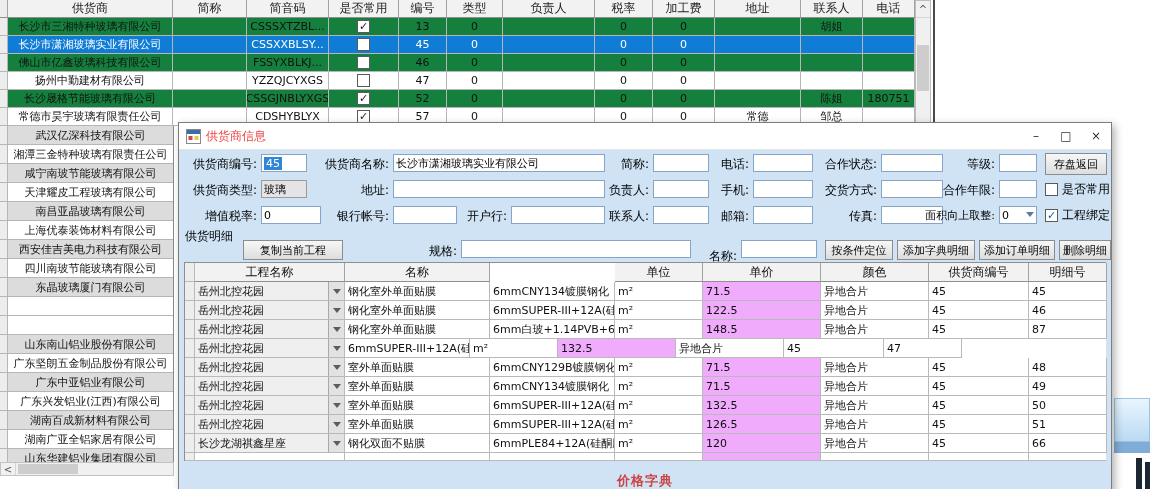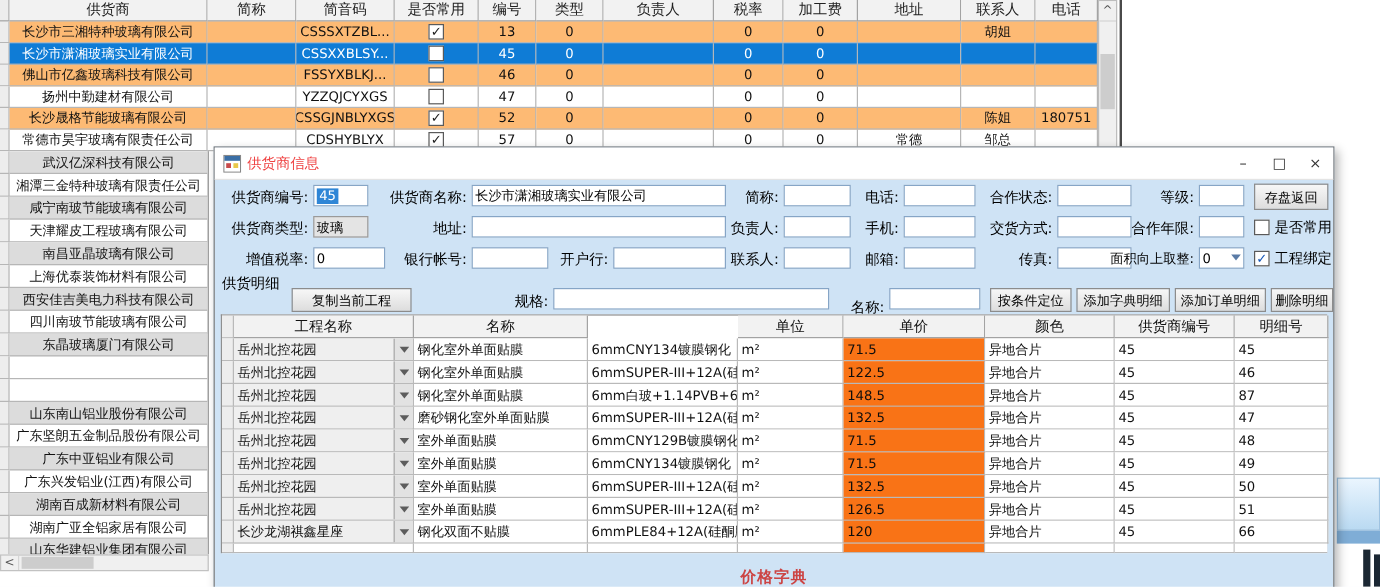--- a/index.html
+++ b/index.html
@@ -6,21 +6,21 @@
   body{font-family:"DejaVu Sans","Liberation Sans",sans-serif;background:#fff;}
   .screen{position:relative;width:1150px;height:489px;overflow:hidden;background:#fff;}
 
   
   .main-table{position:absolute;left:0;top:0;width:931px;}
   .mt-row{display:flex;height:18px;box-sizing:border-box;}
   .mt-cell,.mt-hcell,.mt-strip{box-sizing:border-box;border-right:1px solid #b6b6b6;border-bottom:1px solid #b6b6b6;
     font-size:11px;display:flex;align-items:center;justify-content:center;overflow:hidden;white-space:nowrap;color:#111;}
   .mt-hcell{background:#f2f2f2;border-right:1px solid #a3a3a3;border-bottom:1px solid #8f8f8f;font-size:12px;color:#222;}
   .mt-strip{width:8px;flex:none;background:#ededed;}
-  .mt-row.shade .mt-cell{background:#fdba74;}
+  .mt-row.shade .mt-cell{background:#15803d;}
   .mt-row.sel .mt-cell{background:#0f7cd6;color:#fff;}
   .mt-vscroll{position:absolute;left:915px;top:0;width:16px;height:126px;background:#f0f0f0;border:1px solid #bdbdbd;box-sizing:border-box;}
   .mt-vs-arrow{height:16px;font-size:10px;color:#555;display:flex;align-items:center;justify-content:center;border-bottom:1px solid #d5d5d5;background:#f0f0f0;}
   .mt-vs-thumb{position:absolute;left:1px;top:44px;width:12px;height:46px;background:#cdcdcd;}
   .mt-border{position:absolute;left:933px;top:0;width:2px;height:124px;background:#4a4a4a;}
 
   
   .left-list{position:absolute;left:0;top:126px;width:174px;height:336px;overflow:hidden;border-right:1px solid #8a8a8a;box-sizing:border-box;}
   .ll-row{display:flex;height:19px;box-sizing:border-box;}
   .ll-strip{width:8px;flex:none;background:#ededed;border-right:1px solid #b6b6b6;border-bottom:1px solid #b6b6b6;box-sizing:border-box;}
@@ -55,21 +55,21 @@
   .btn.small{height:20px;}
   .section-label{position:absolute;font-size:12px;color:#000;}
 
   
   .dgrid{position:absolute;left:5px;top:112px;width:922px;border-top:1px solid #8f8f8f;border-left:1px solid #8f8f8f;box-sizing:border-box;background:#fff;}
   .dg-row{display:flex;height:19px;box-sizing:border-box;}
   .dg-row.partial{height:8px;overflow:hidden;}
   .dg-cell,.dg-hcell,.dg-sel{box-sizing:border-box;border-right:1px solid #b9b9b9;border-bottom:1px solid #b9b9b9;font-size:11px;display:flex;align-items:center;padding:0 3px;overflow:hidden;white-space:nowrap;color:#111;background:#fff;}
   .dg-hcell{background:#f2f2f2;justify-content:center;border-right:1px solid #a3a3a3;border-bottom:1px solid #8f8f8f;font-size:12px;}
   .dg-sel{background:#ededed;padding:0;}
-  .dg-cell.price{background:#f97316;color:#0d0d0d;}
+  .dg-cell.price{background:#f0abfc;color:#0d0d0d;}
   .dg-cell.combo{background:#efefef;padding:0;position:relative;}
   .dg-combo-text{flex:1;padding:0 3px;overflow:hidden;white-space:nowrap;}
   .dg-combo-btn{width:15px;height:100%;flex:none;background:#e2e2e2;border-left:1px solid #a8a8a8;display:flex;align-items:center;justify-content:center;}
   .tri-down{width:0;height:0;border-left:4px solid transparent;border-right:4px solid transparent;border-top:5px solid #5c5c5c;}
   .dlg-footer{position:absolute;left:5px;top:322px;width:922px;text-align:center;font-size:13px;color:#cc4444;font-weight:bold;letter-spacing:1px;}
 </style>
 </head>
 <body>
 
 <div class="screen">
@@ -429,21 +429,20 @@
             <div class="dg-cell" style="width: 78px; flex: 0 0 auto;">87</div>
           </div>
           <div class="dg-row">
             <div class="dg-sel" style="width: 10px; flex: 0 0 auto;"></div>
             <div class="dg-cell combo" style="width: 150px; flex: 0 0 auto;">
               <span class="dg-combo-text">岳州北控花园</span>
               <span class="dg-combo-btn">
                 <span class="tri-down"></span>
               </span>
             </div>
-            <div class="dg-cell" style="width: 145px; flex: 0 0 auto;">磨砂钢化室外单面贴膜</div>
             <div class="dg-cell" style="width: 125px; flex: 0 0 auto;">6mmSUPER-III+12A(硅...</div>
             <div class="dg-cell" style="width: 88px; flex: 0 0 auto;">m²</div>
             <div class="dg-cell price" style="width: 118px; flex: 0 0 auto;">132.5</div>
             <div class="dg-cell" style="width: 108px; flex: 0 0 auto;">异地合片</div>
             <div class="dg-cell" style="width: 100px; flex: 0 0 auto;">45</div>
             <div class="dg-cell" style="width: 78px; flex: 0 0 auto;">47</div>
           </div>
           <div class="dg-row">
             <div class="dg-sel" style="width: 10px; flex: 0 0 auto;"></div>
             <div class="dg-cell combo" style="width: 150px; flex: 0 0 auto;">

